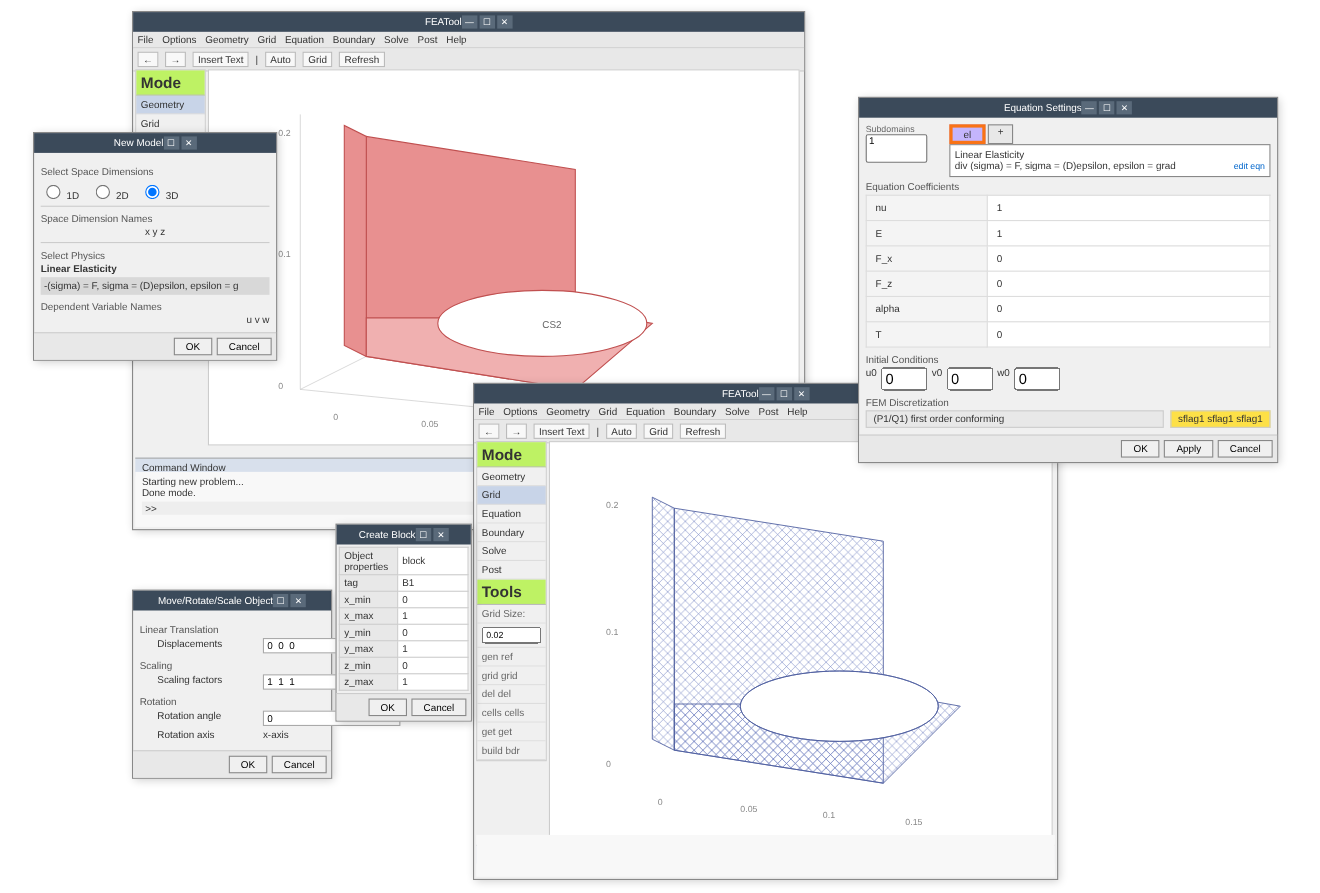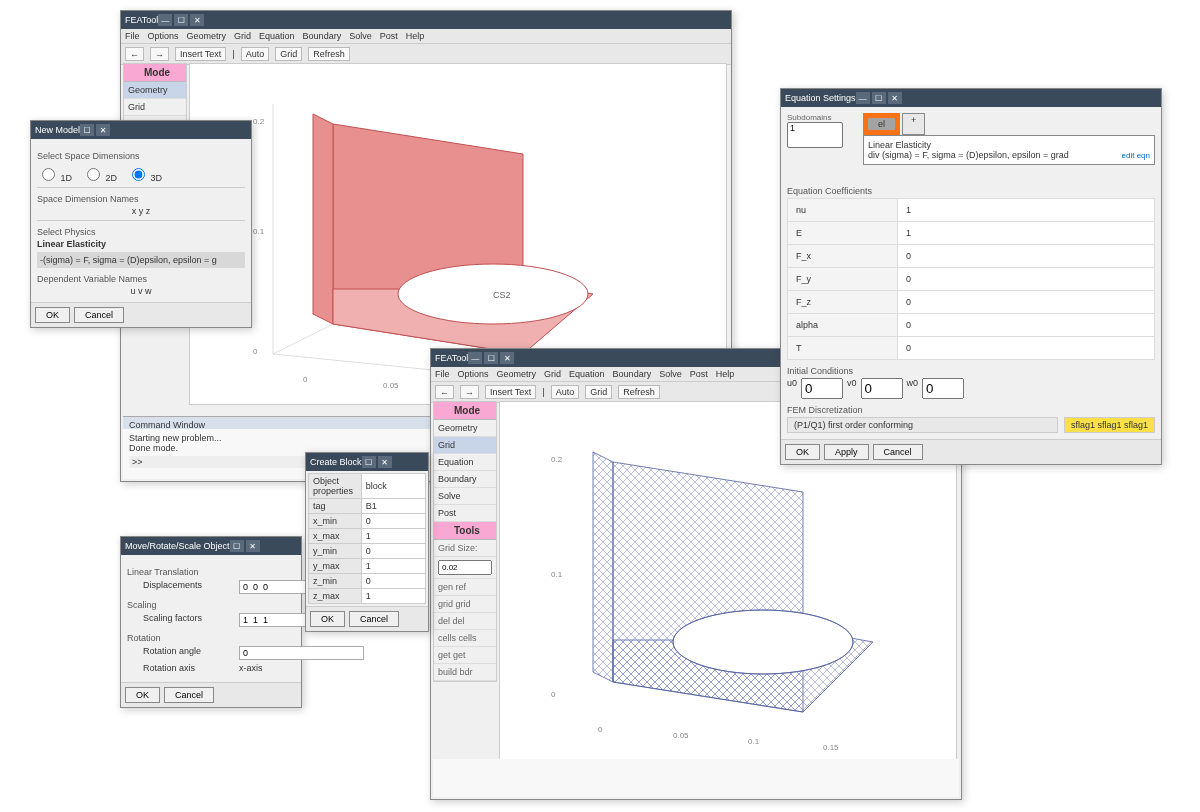--- a/index.html
+++ b/index.html
@@ -1,35 +1,35 @@
 <!DOCTYPE html>
 <html><head>
 <meta charset="utf-8">
 <style>
 body{margin:0;width:1200px;height:812px;background:#fff;font-family:Arial,sans-serif;font-size:10px;color:#333;position:relative;overflow:hidden}
 .window{position:absolute;background:#f0f0f0;border:1px solid #888;box-shadow:2px 2px 8px rgba(0,0,0,0.2)}
-.titlebar{background:#3b4a5a;color:#fff;height:18px;display:flex;align-items:center;justify-content:flex-start;padding:0 4px;font-size:9px}
+.titlebar{background:#3b4a5a;color:#fff;height:18px;display:flex;align-items:center;justify-content:center;padding:0 4px;font-size:9px}
 .titlebar .controls{display:flex;gap:2px}
 .titlebar .controls span{width:14px;height:12px;background:#5a6a7a;display:flex;align-items:center;justify-content:center;font-size:8px;cursor:pointer}
 .menubar{background:#e8e8e8;padding:2px 4px;font-size:9px;display:flex;gap:8px;border-bottom:1px solid #ccc}
 .menubar span{cursor:pointer}
 .toolbar{background:#e8e8e8;padding:3px 4px;font-size:9px;display:flex;gap:6px;border-bottom:1px solid #ccc;align-items:center}
 .toolbar .tbtn{padding:1px 4px;border:1px solid #bbb;background:#f8f8f8;cursor:pointer}
 .sidepanel{position:absolute;left:2px;top:52px;width:62px;background:#e8e8e8;border:1px solid #ccc}
-.sidepanel .phead{background:#f9a8d4;padding:3px 20px;font-size:10px;font-weight:bold;border-bottom:1px solid #bbb}
+.sidepanel .phead{background:#bef264;padding:3px 4px;font-size:14px;font-weight:bold;border-bottom:1px solid #bbb}
 .sidepanel .pitem{padding:3px 4px;font-size:9px;border-bottom:1px solid #ddd;cursor:pointer;background:#f0f0f0}
 .sidepanel .pitem.active{background:#c8d4e8}
 .viewport{position:absolute;background:#fff;border:1px solid #ccc}
 .cmdwin{position:absolute;left:2px;right:2px;background:#d8e0ec;border-top:1px solid #aaa;padding:3px 6px;font-size:9px}
 .cmdbody{background:#f8f8f8;padding:4px 6px;font-size:9px;min-height:30px}
 .dlgbody{padding:6px;font-size:9px}
 .dlgrow{display:flex;gap:6px;margin:3px 16px}
 .dlgrow label{flex:0 0 90px}
 .dlgrow input[type=text]{flex:1;border:1px solid #aaa;padding:1px 3px;font-size:9px;background:#fff}
-.btnrow{display:flex;justify-content:flex-start;gap:4px;padding:4px;border-top:1px solid #ccc;background:#e8e8e8}
+.btnrow{display:flex;justify-content:flex-end;gap:4px;padding:4px;border-top:1px solid #ccc;background:#e8e8e8}
 .btnrow button{padding:2px 10px;font-size:9px;border:1px solid #888;background:#f0f0f0;cursor:pointer}
 .proptable{width:100%;border-collapse:collapse;font-size:9px}
 .proptable td{border:1px solid #ccc;padding:2px 4px;background:#fff}
 .proptable td:first-child{background:#e8e8e8;width:45%}
 .radio-group{display:flex;gap:10px;margin:4px 0}
 .section-head{font-size:9px;margin:6px 0 2px;color:#555}
 hr{border:none;border-top:1px solid #ccc;margin:4px 0}
 .eqtable{width:100%;border-collapse:collapse;font-size:9px}
 .eqtable td{border:1px solid #ddd;padding:6px 8px;background:#fff}
 .eqtable td:first-child{background:#f4f4f4;width:30%}
@@ -201,21 +201,21 @@
       <label><input type="radio" name="sd" checked="" style=""> <span>3D</span></label>
     </div>
     <hr>
     <div class="section-head">Space Dimension Names</div>
     <div style="text-align:center">x y z</div>
     <hr>
     <div class="section-head">Select Physics</div>
     <div style="font-weight:bold">Linear Elasticity</div>
     <div style="background:#d8d8d8;padding:3px;margin:3px 0">-(sigma) = F, sigma = (D)epsilon, epsilon = g</div>
     <div class="section-head">Dependent Variable Names</div>
-    <div style="text-align:center">u v w</div>
+    <div style="text-align:right">u v w</div>
   </div>
   <div class="btnrow">
     <button>OK</button>
     <button>Cancel</button>
   </div>
 </div>
 
 <div class="window" style="left:120px;top:536px;width:180px">
   <div class="titlebar">
     <span>Move/Rotate/Scale Object</span>
@@ -244,21 +244,21 @@
         <label>Rotation axis</label>
         <span>x-axis</span>
       </div>
   </div>
   <div class="btnrow">
     <button>OK</button>
     <button>Cancel</button>
   </div>
 </div>
 
-<div class="window" style="left:305px;top:452px;width:122px">
+<div class="window" style="left:305px;top:476px;width:122px">
   <div class="titlebar">
     <span>Create Block</span>
     <div class="controls">
         <span>☐</span>
         <span>✕</span>
       </div>
   </div>
   <div class="dlgbody" style="padding:2px">
     <table class="proptable">
       <tbody>
@@ -315,49 +315,45 @@
   <div class="dlgbody">
     <div style="display:flex;gap:16px;align-items:flex-start">
       <div style="width:60px">
         <div class="small">Subdomains</div>
         <select size="2" style="width:56px;font-size:9px">
             <option>1</option>
           </select>
       </div>
       <div style="flex:1">
         <div style="display:flex;gap:2px">
-          <span style="background:#a3a3a3;border:5px solid #f97316;padding:1px 10px">el</span>
+          <span style="background:#c4b5fd;border:3px solid #f97316;padding:1px 10px">el</span>
           <span style="background:#e8e8e8;border:1px solid #888;padding:1px 8px">+</span>
         </div>
         <div style="border:1px solid #888;padding:4px;background:#fff">
           <div>Linear Elasticity</div>
           <div style="display:flex;justify-content:space-between;align-items:center">
             <span>div (sigma) = F, sigma = (D)epsilon, epsilon = grad</span>
             <span class="small" style="color:#06c;cursor:pointer">edit eqn</span>
           </div>
         </div>
       </div>
     </div>
-    <div class="section-head" style="margin-top:21px">Equation Coefficients</div>
+    <div class="section-head" style="margin-top:4px">Equation Coefficients</div>
     <table class="eqtable">
       <tbody>
           <tr>
             <td>nu</td>
             <td>1</td>
           </tr>
       <tr>
             <td>E</td>
             <td>1</td>
           </tr>
       <tr>
             <td>F_x</td>
-            <td>0</td>
-          </tr>
-      <tr>
-            <td>F_y</td>
             <td>0</td>
           </tr>
       <tr>
             <td>F_z</td>
             <td>0</td>
           </tr>
       <tr>
             <td>alpha</td>
             <td>0</td>
           </tr>

